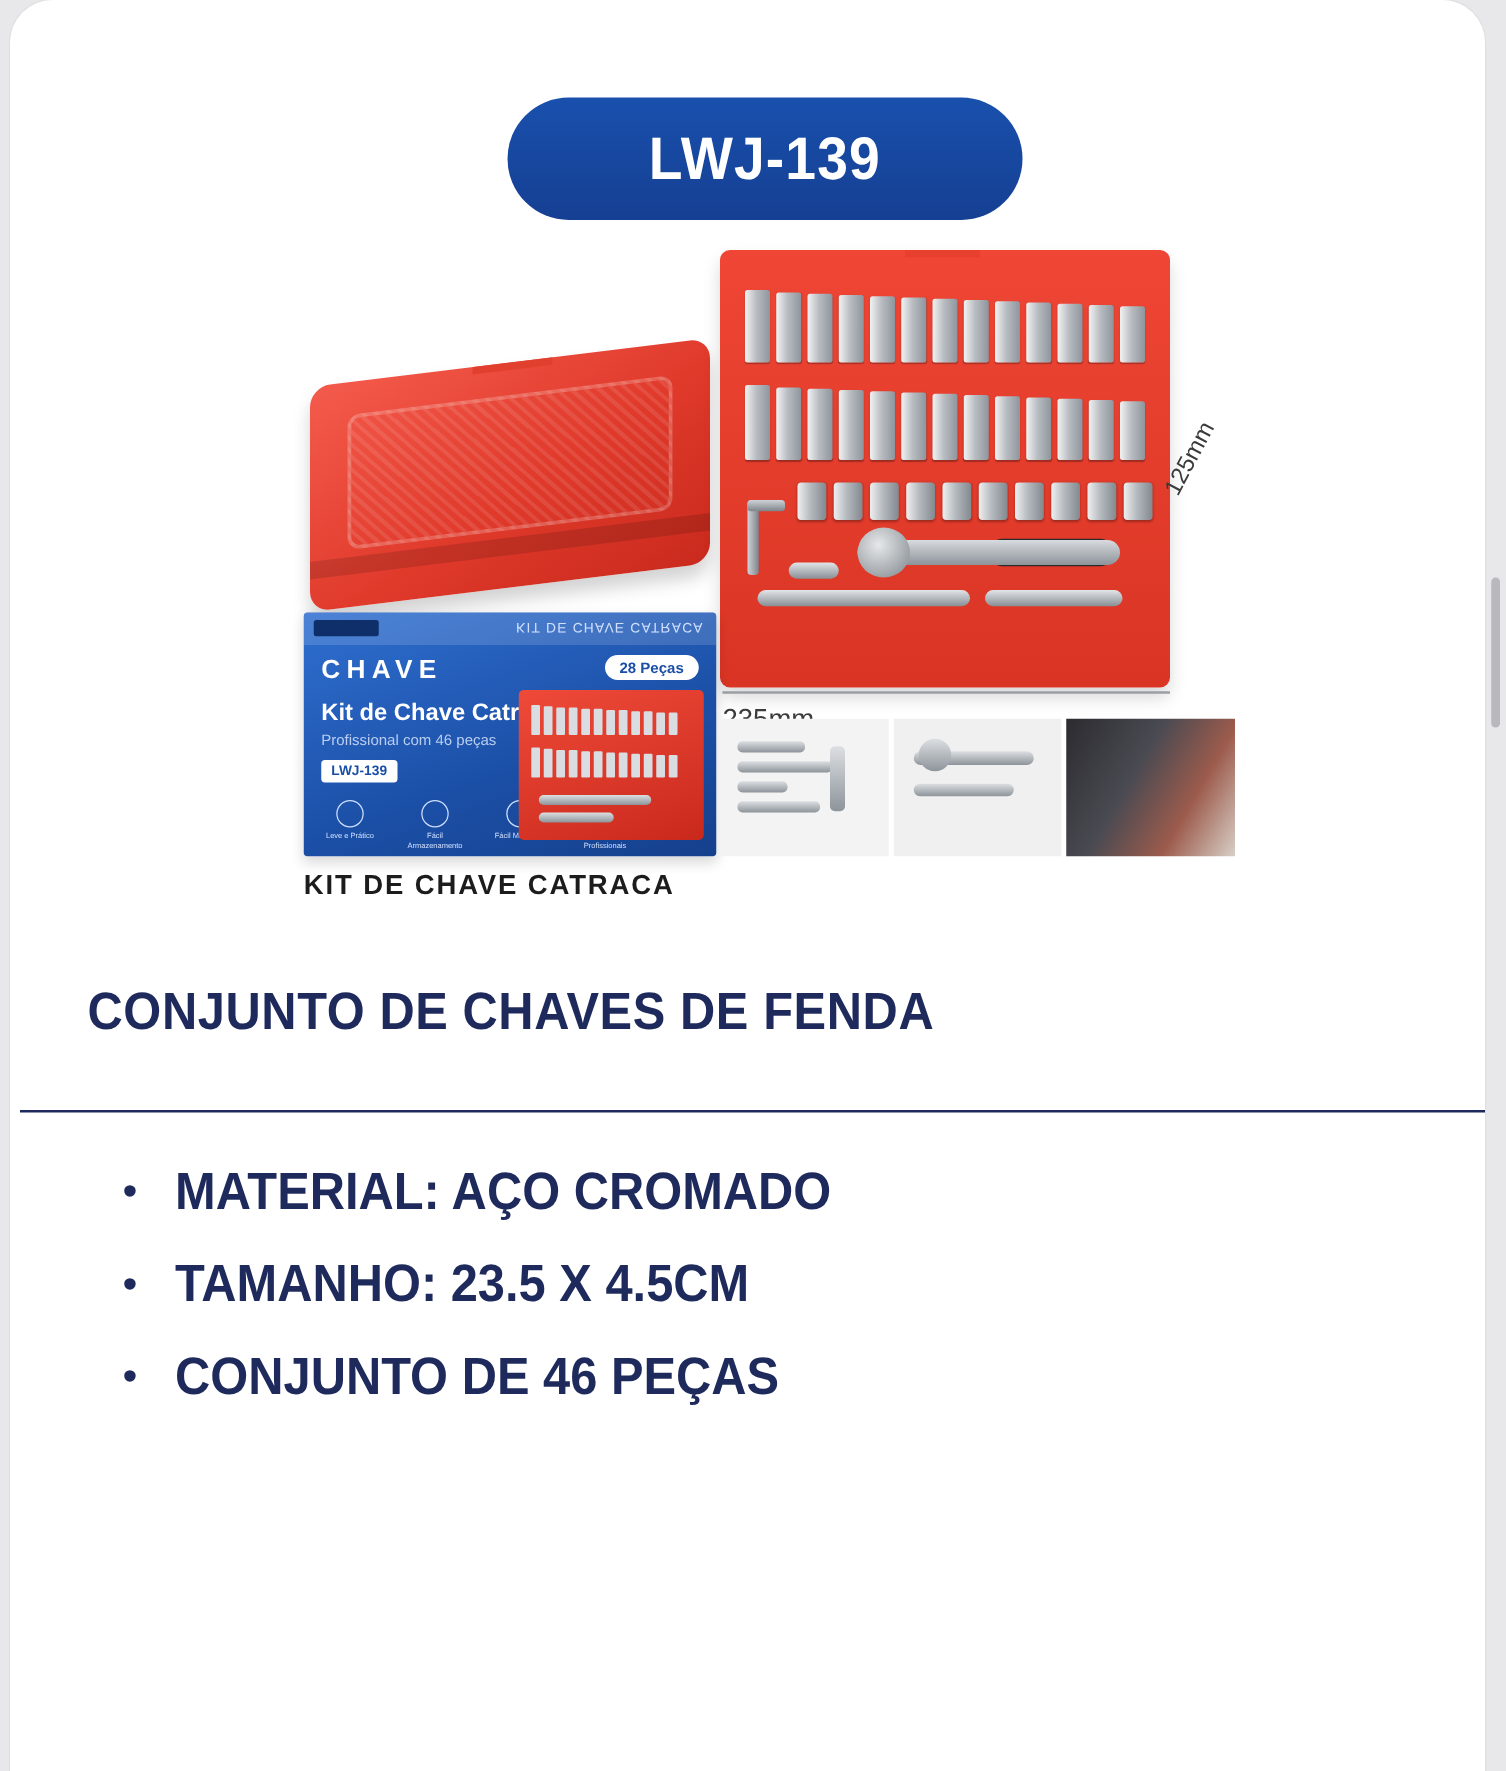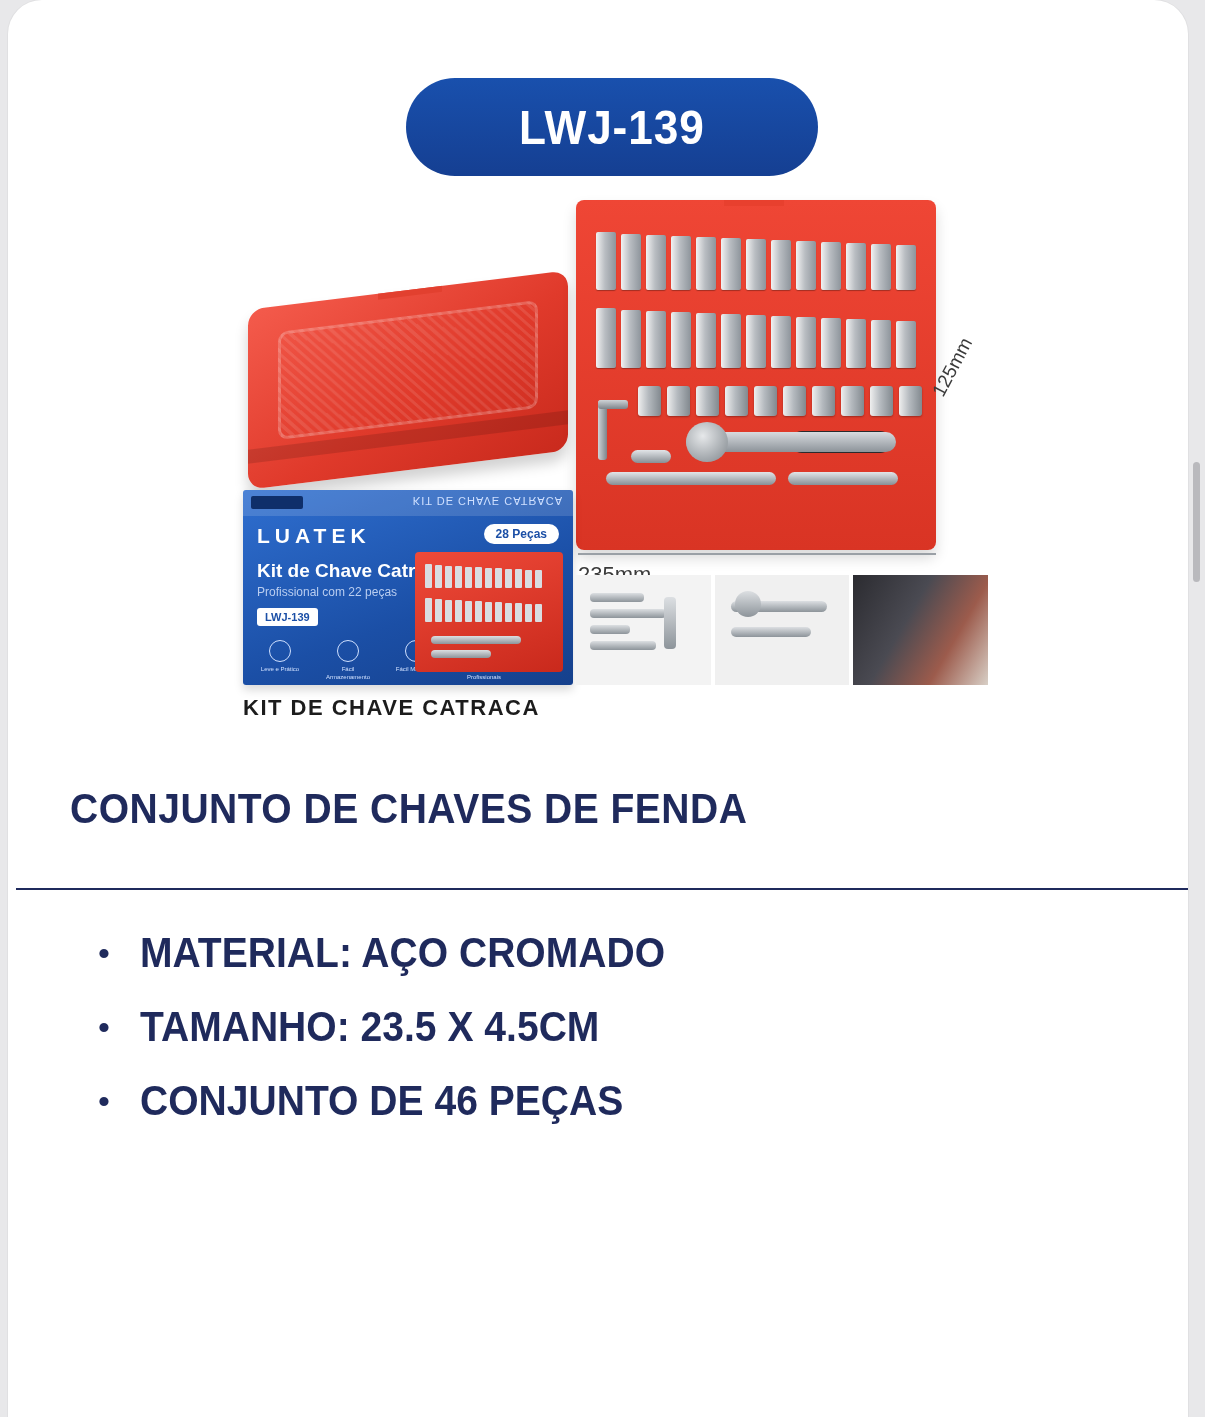--- a/index.html
+++ b/index.html
@@ -521,24 +521,24 @@
       </div>
 
       <div class="dim-h">235mm</div>
       <div class="dim-v">125mm</div>
 
       <div class="package">
         <div class="pkg-topbar">
           <div class="blk"></div>
           <div class="mirror">KIT DE CHAVE CATRACA</div>
         </div>
-        <div class="pkg-brand">LUATEK</div>
+        <div class="pkg-brand">CHAVE</div>
         <div class="pkg-pill">28 Peças</div>
         <div class="pkg-title">Kit de Chave Catraca</div>
-        <div class="pkg-sub">Profissional com 22 peças</div>
+        <div class="pkg-sub">Profissional com 46 peças</div>
         <div class="pkg-code">LWJ-139</div>
         <div class="pkg-icons">
           <div class="pkg-icon">
             <div class="circ"></div>
             <div class="lab">Leve e Prático</div>
           </div>
           <div class="pkg-icon">
             <div class="circ"></div>
             <div class="lab">Fácil Armazenamento</div>
           </div>

